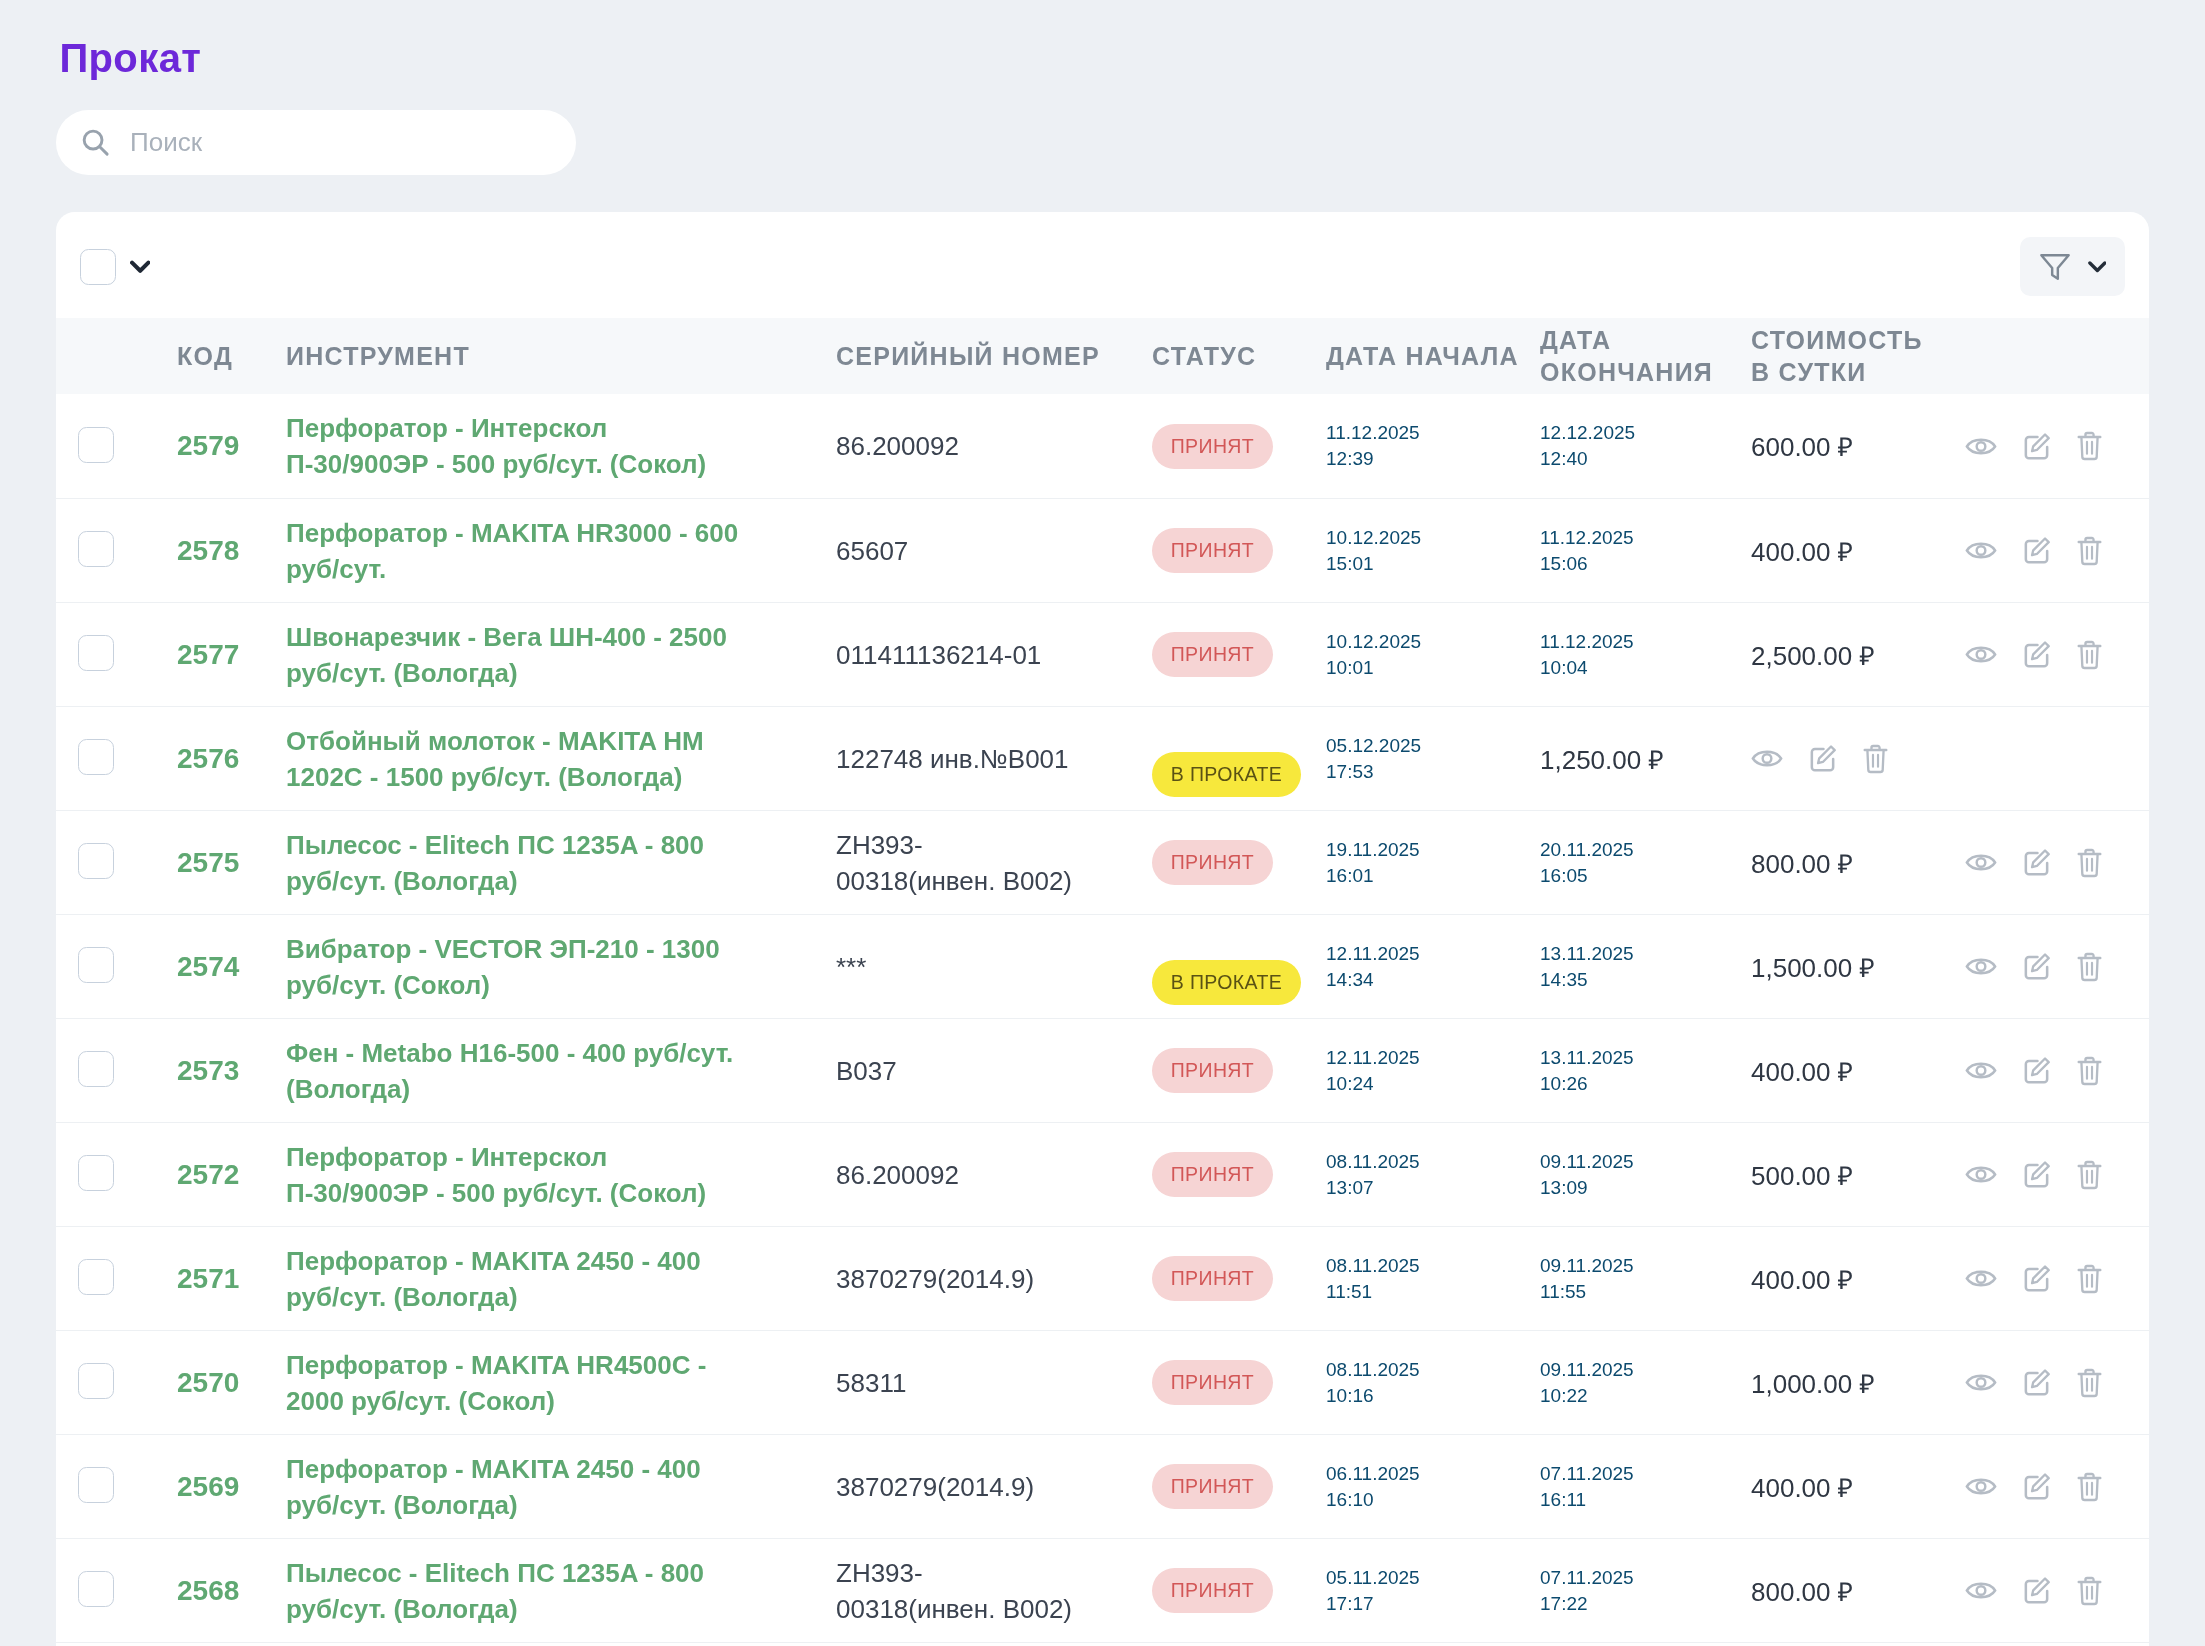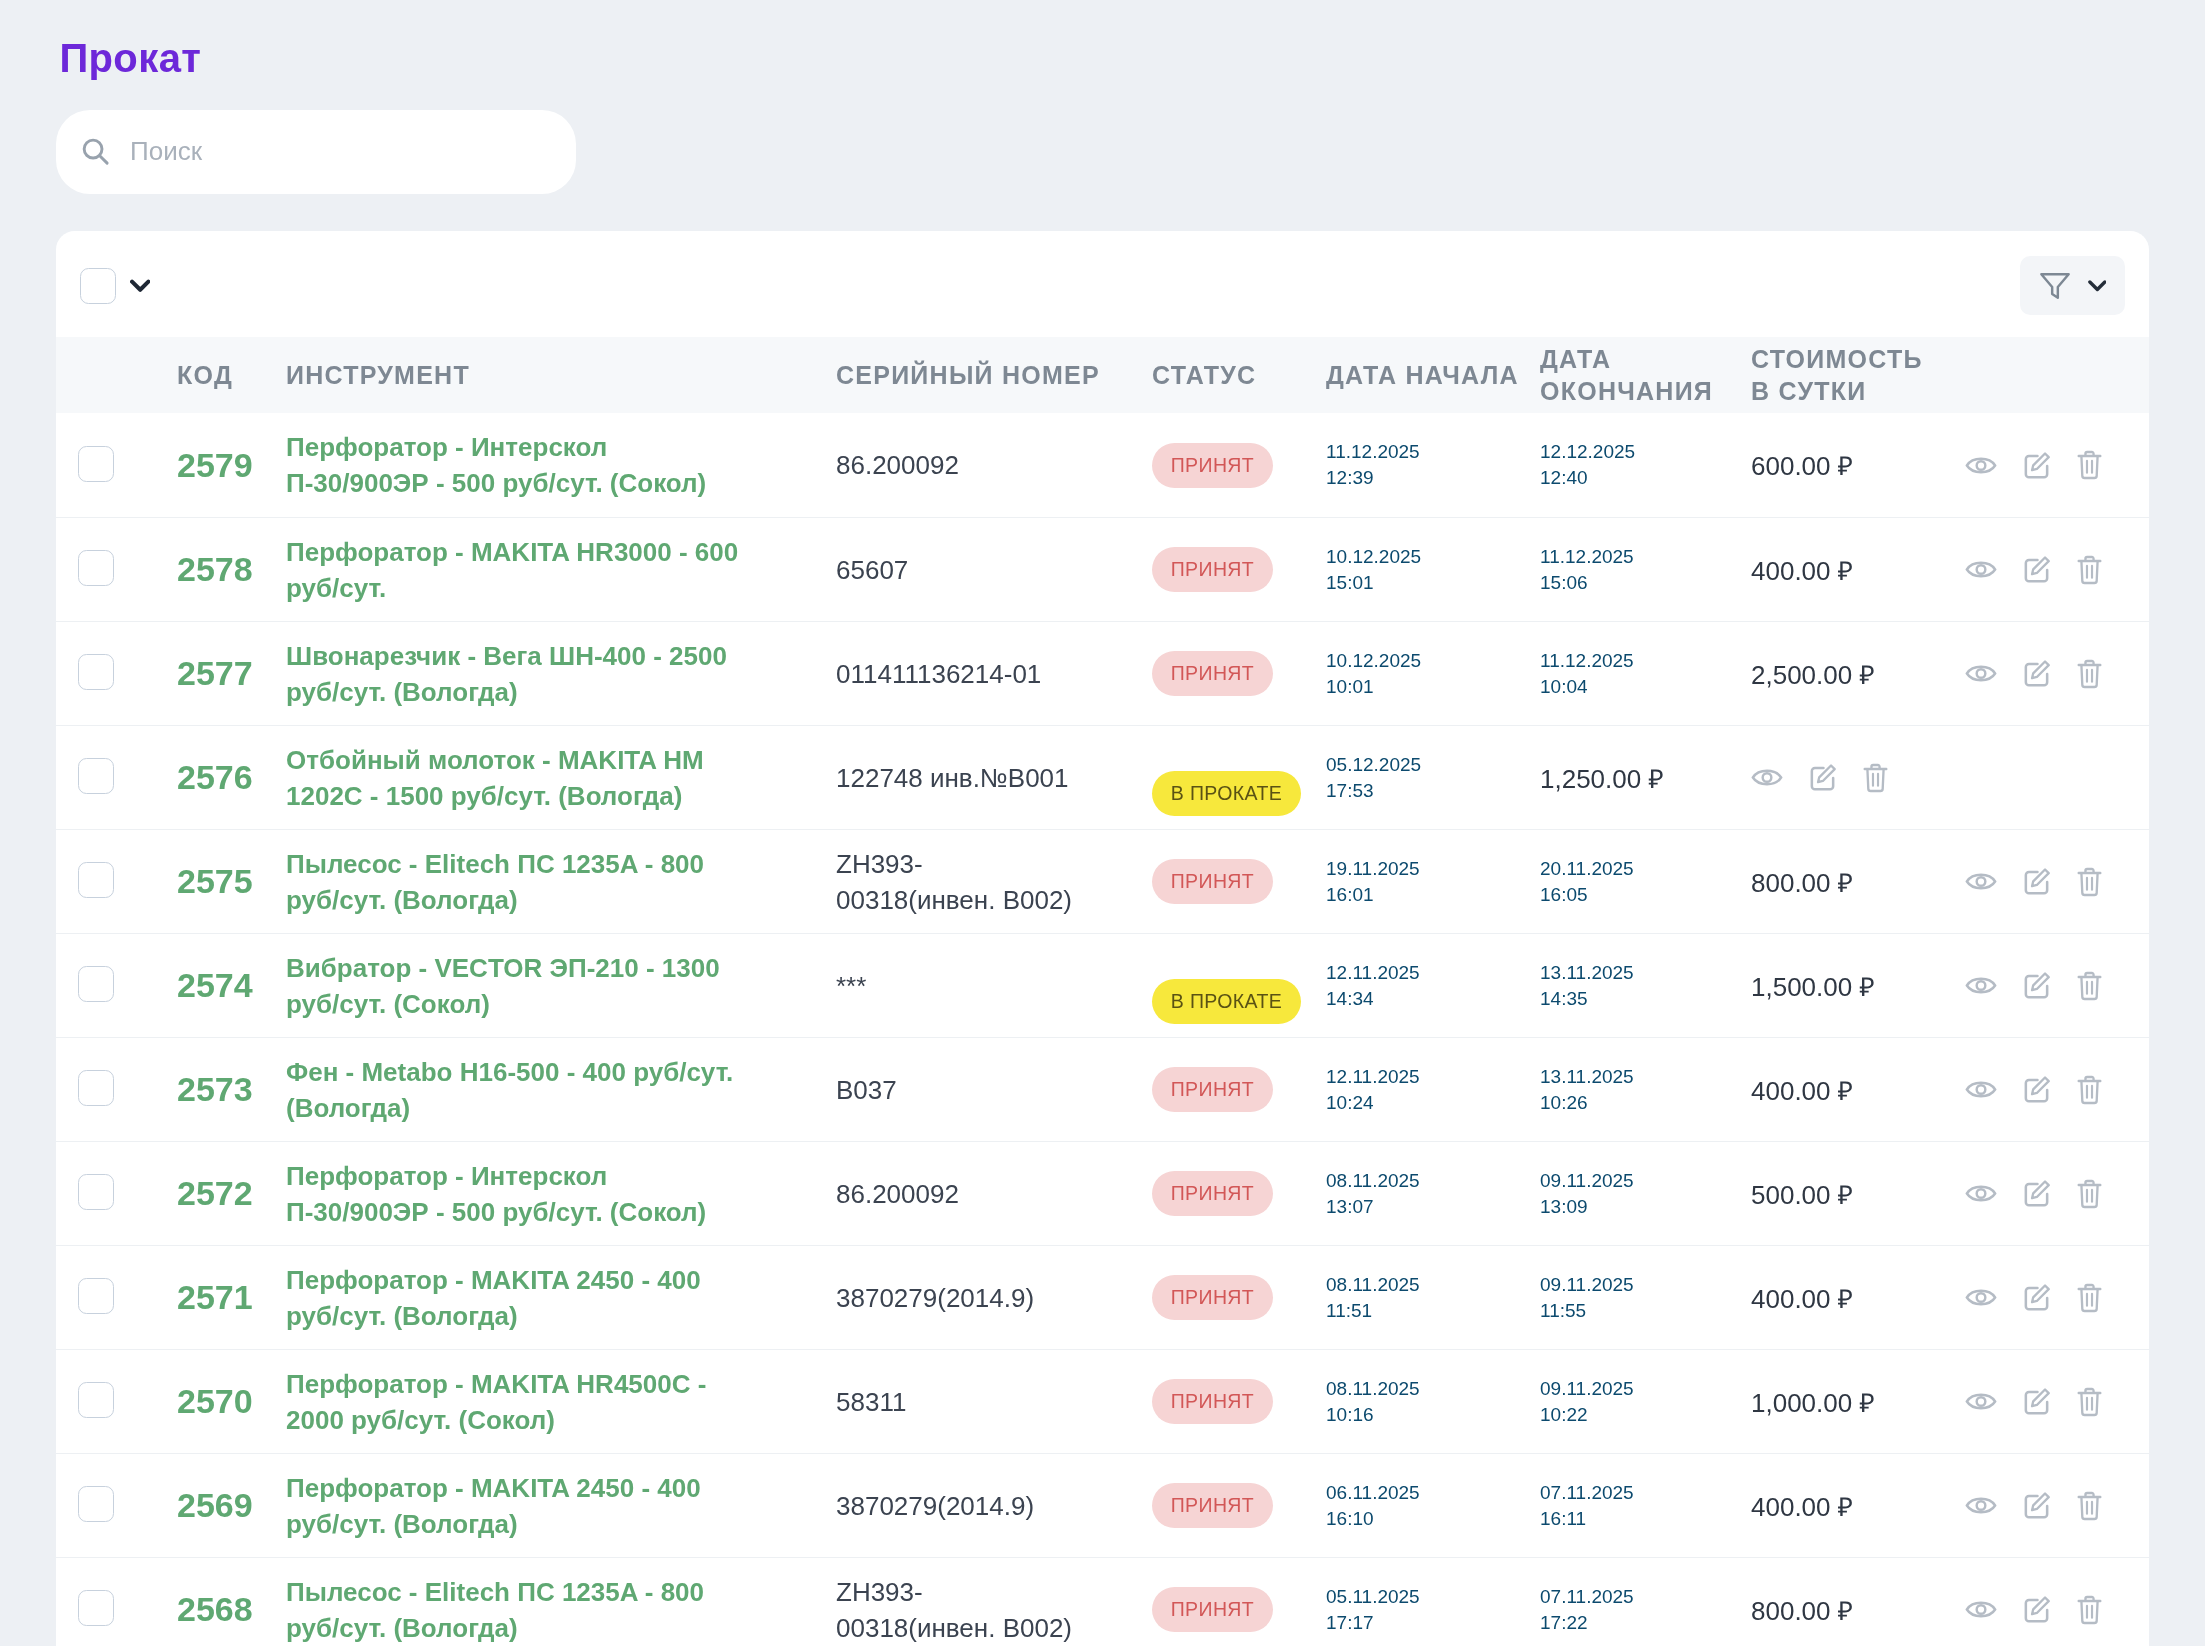--- a/index.html
+++ b/index.html
@@ -18,21 +18,21 @@
     font-family:"Liberation Sans", sans-serif;
     color:#2e3744;
   }
   .page{padding:29px 56px 0;}
   .page-title{
     font-size:40px;font-weight:600;color:#6d28d9;
     margin:6.8px 0 29px 3.4px;letter-spacing:.01em;
   }
   
   .search{
-    width:520px;height:84px;background:#fff;border-radius:34px;
+    width:520px;height:65px;background:#fff;border-radius:34px;
     display:flex;align-items:center;gap:17px;padding:0 24px;
     margin-bottom:37px;
   }
   .search svg{flex:none;}
   .search input{
     border:none;outline:none;background:transparent;
     font-family:inherit;font-size:26px;color:#333b47;width:100%;
   }
   .search input::placeholder{color:#a9b1bb;}
   
@@ -62,21 +62,21 @@
   }
   .thead .hcell{padding-right:20.4px;}
   .row{
     display:grid;grid-template-columns:var(--cols);
     min-height:104px;align-items:center;
     border-top:1.7px solid #edf0f3;
   }
   .row:first-of-type{border-top:none;}
   .cell{padding-right:20.4px;}
   .c-check{padding-left:22px;}
-  .c-code{color:var(--green);font-weight:700;font-size:34px;}
+  .c-code{color:var(--green);font-weight:700;font-size:28px;}
   .c-tool{color:var(--green);font-weight:700;font-size:26px;line-height:1.4;}
   .c-tool div,.c-serial div{white-space:nowrap;}
   .c-serial{font-size:26px;color:#3b4350;line-height:1.4;}
   .badge{
     display:inline-block;font-size:19.5px;font-weight:400;
     padding:11px 18.7px;border-radius:849px;white-space:nowrap;
     letter-spacing:.02em;
   }
   .badge.accepted{background:var(--accepted-bg);color:var(--accepted-text);}
   .badge.in-rental{background:var(--rental-bg);color:var(--rental-text);margin-top:32px;}

